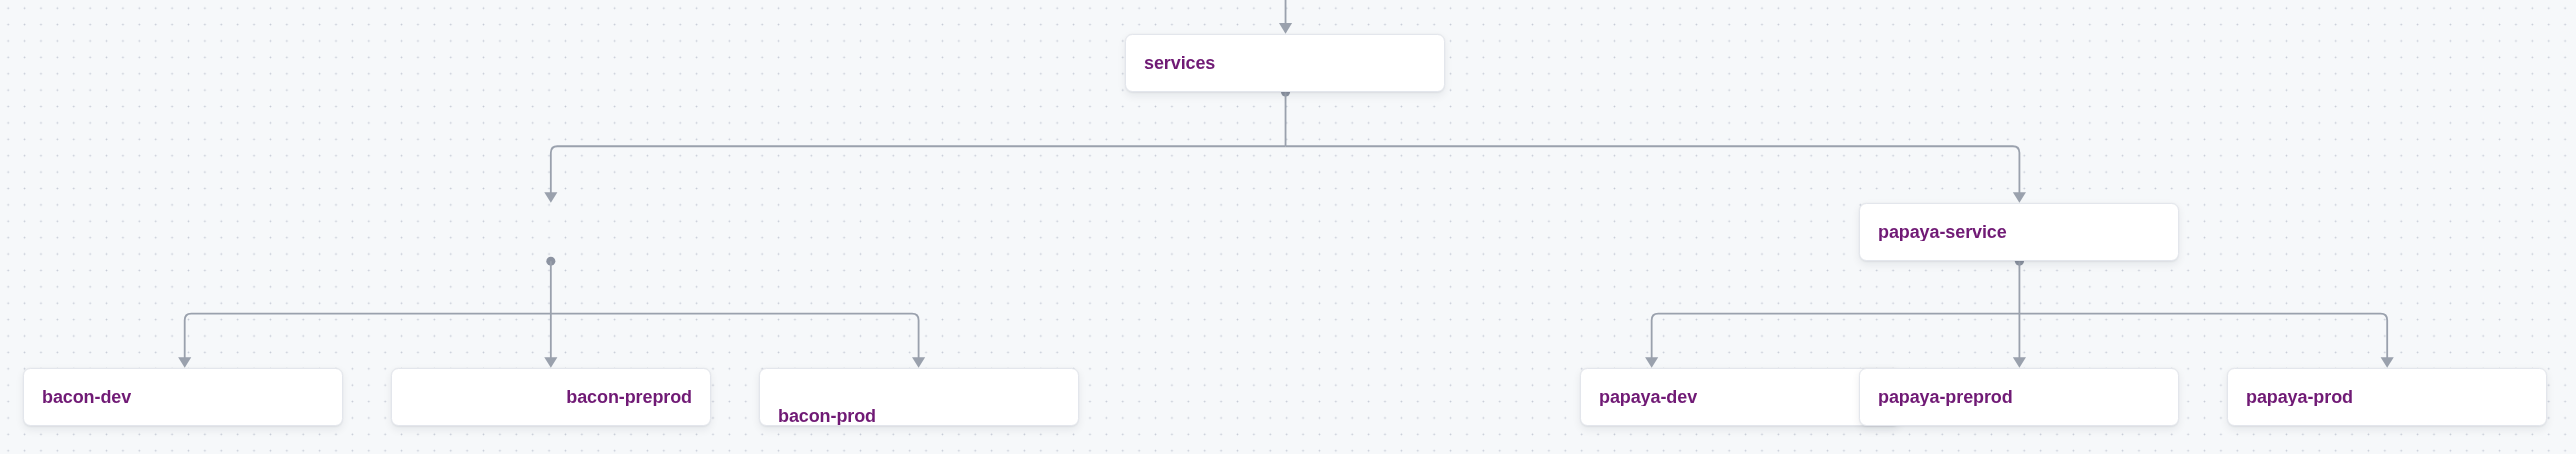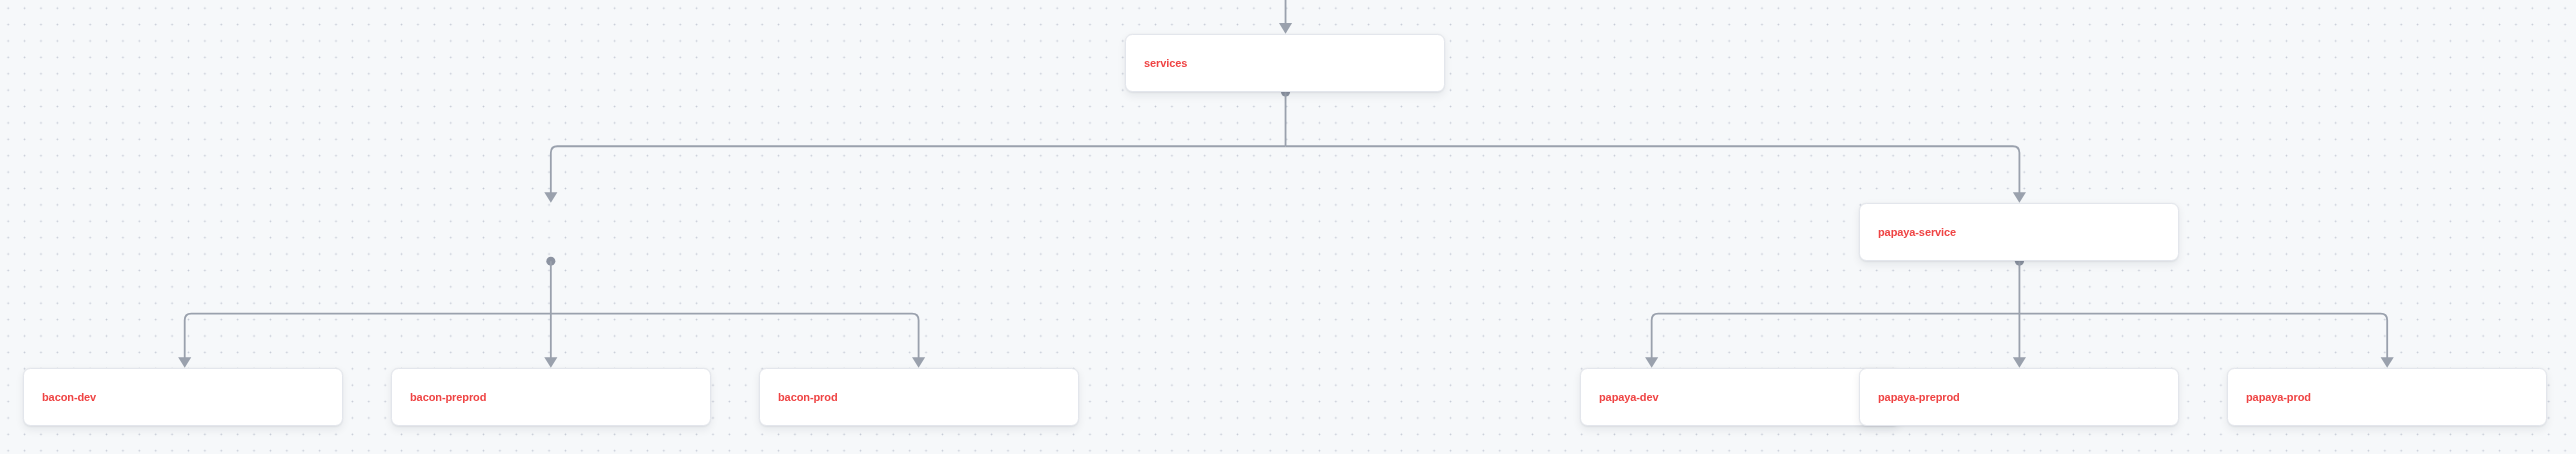--- a/index.html
+++ b/index.html
@@ -50,23 +50,23 @@
     border: 0.8px solid #e3e6ec;
     border-radius: 7.4px;
     box-shadow: 0 0.8px 1.6px rgba(16,24,40,0.06),
                 0 3.3px 8.2px rgba(16,24,40,0.07);
     display: flex;
     align-items: center;
     padding: 0 18px;
     cursor: grab;
   }
   .gnode-label {
-    font-size: 11px;
+    font-size: 18px;
     font-weight: 700;
-    color: #ef4444;
+    color: #701a75;
     letter-spacing: -0.1px;
     line-height: 1;
     white-space: nowrap;
     overflow: hidden;
     text-overflow: ellipsis;
   }
 </style>
 </head>
 <body>
 
@@ -125,25 +125,25 @@
 
 
   <div class="gnode" style="left:23px; top:368px;">
     <span class="gnode-label">bacon-dev</span>
   </div>
 
   <div class="gnode" style="left:1859px; top:203px;">
     <span class="gnode-label">papaya-service</span>
   </div>
 
-  <div class="gnode" style="left:391px; top:368px;">
+  <div class="gnode" style="left:391px; top:368px;justify-content:flex-end;">
     <span class="gnode-label">bacon-preprod</span>
   </div>
 
-  <div class="gnode" style="left:759px; top:368px;">
+  <div class="gnode" style="left:759px; top:368px;align-items:flex-end;">
     <span class="gnode-label">bacon-prod</span>
   </div>
 
   <div class="gnode" style="left:1580px; top:368px;">
     <span class="gnode-label">papaya-dev</span>
   </div>
 
   <div class="gnode" style="left:1859px; top:368px;">
     <span class="gnode-label">papaya-preprod</span>
   </div>

